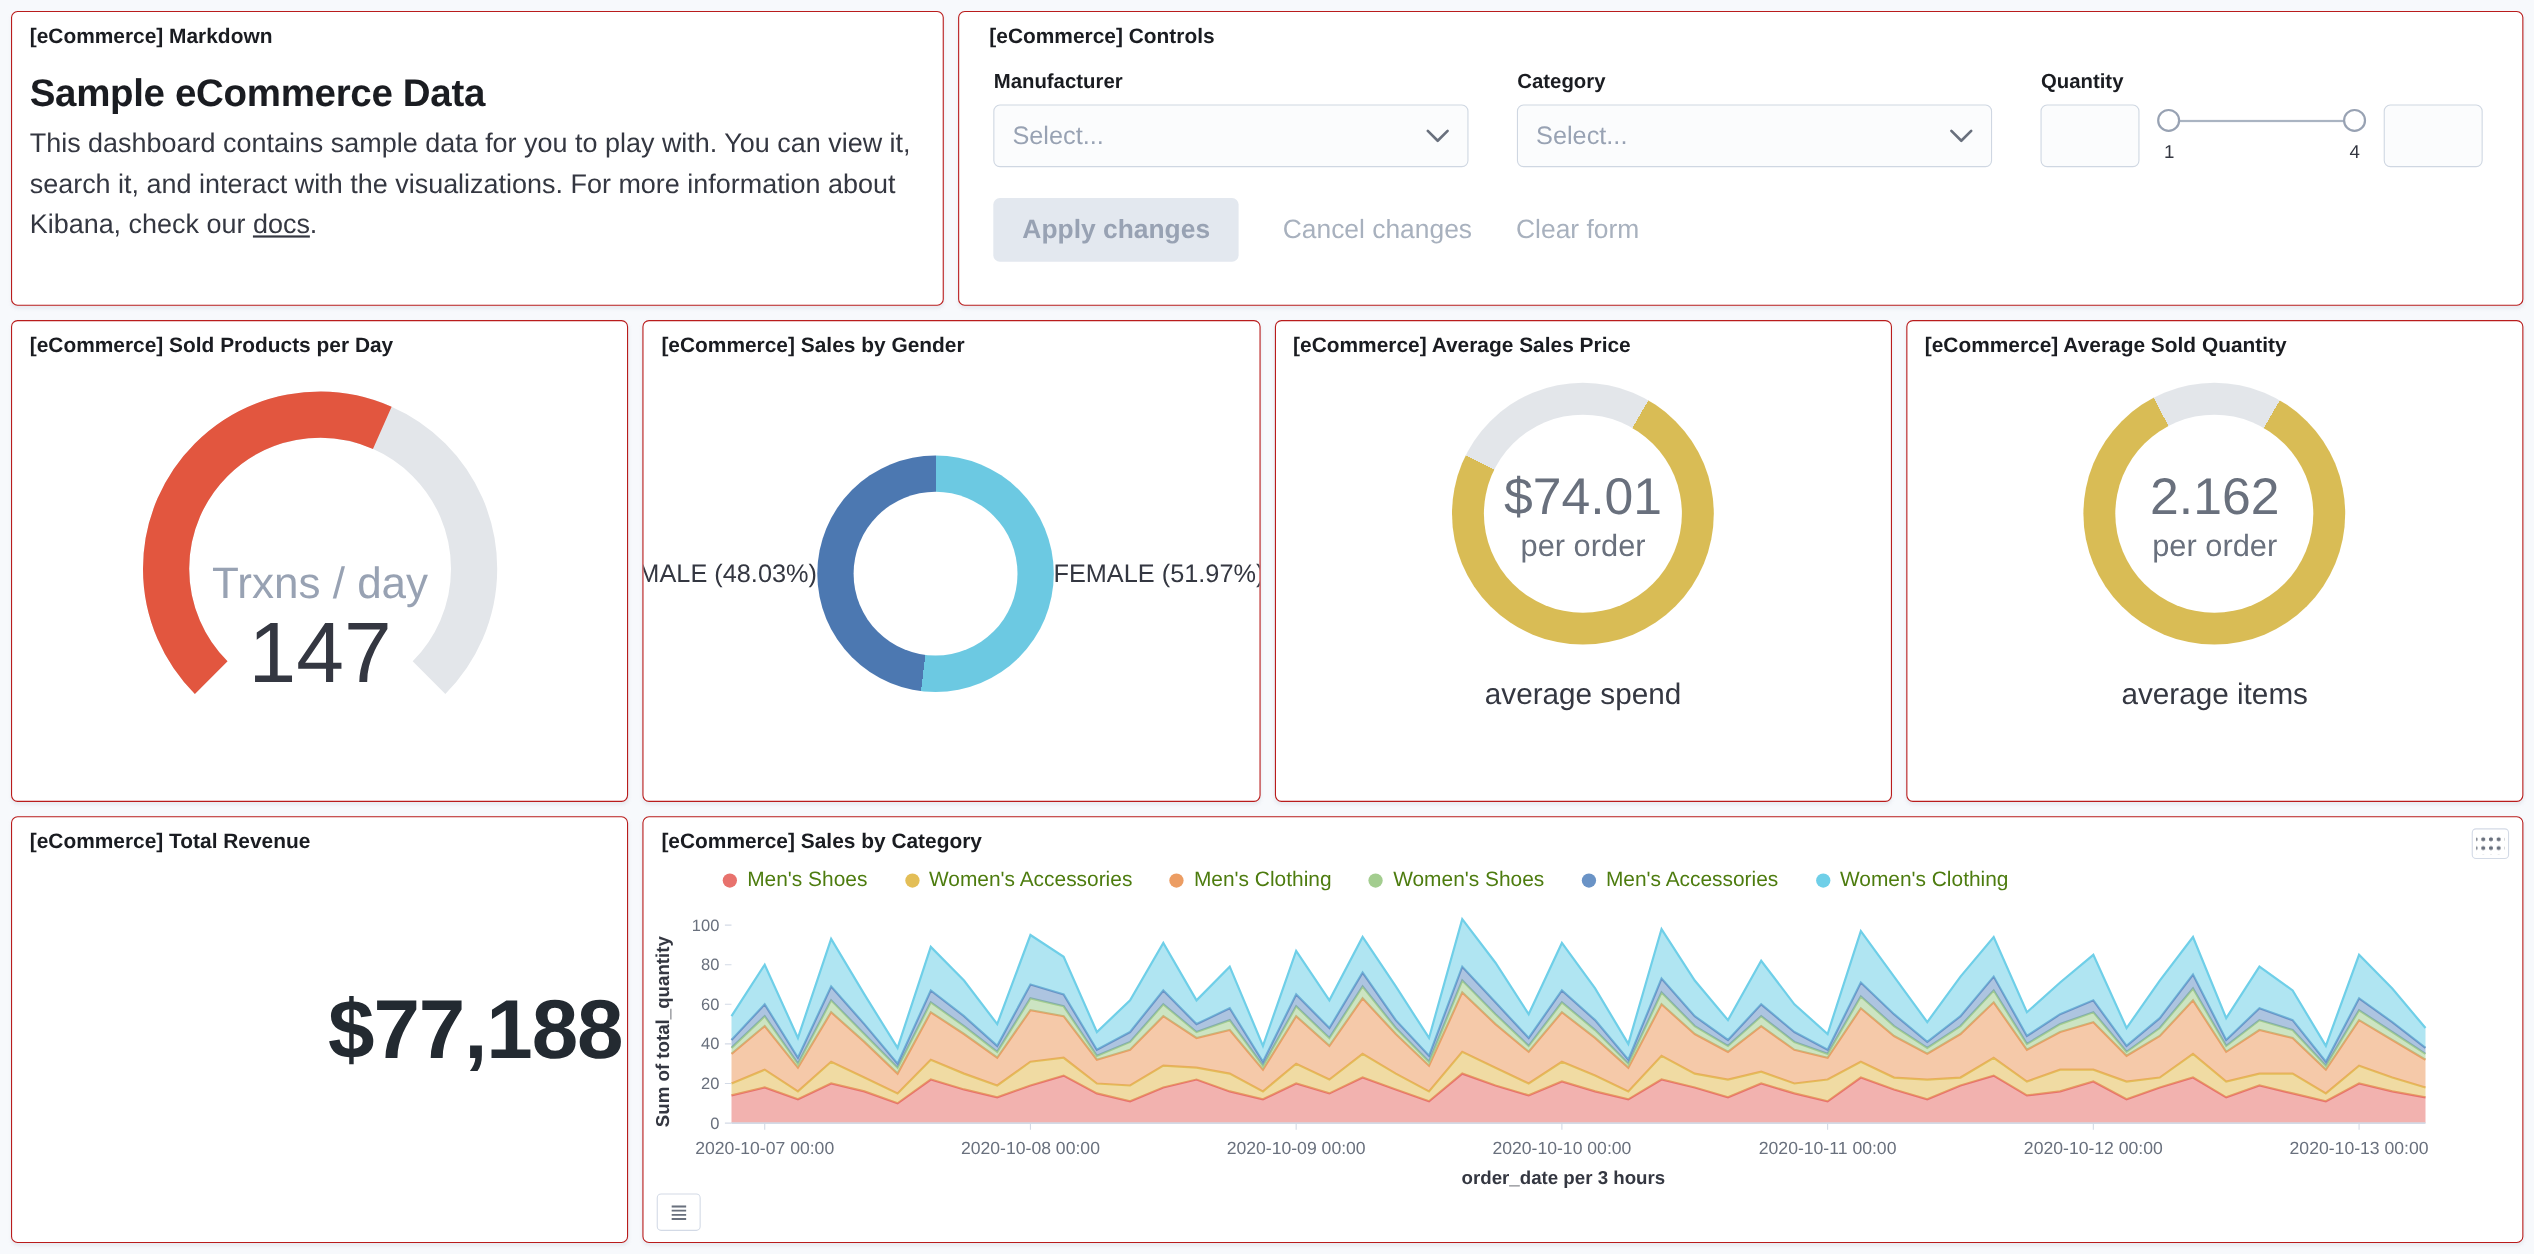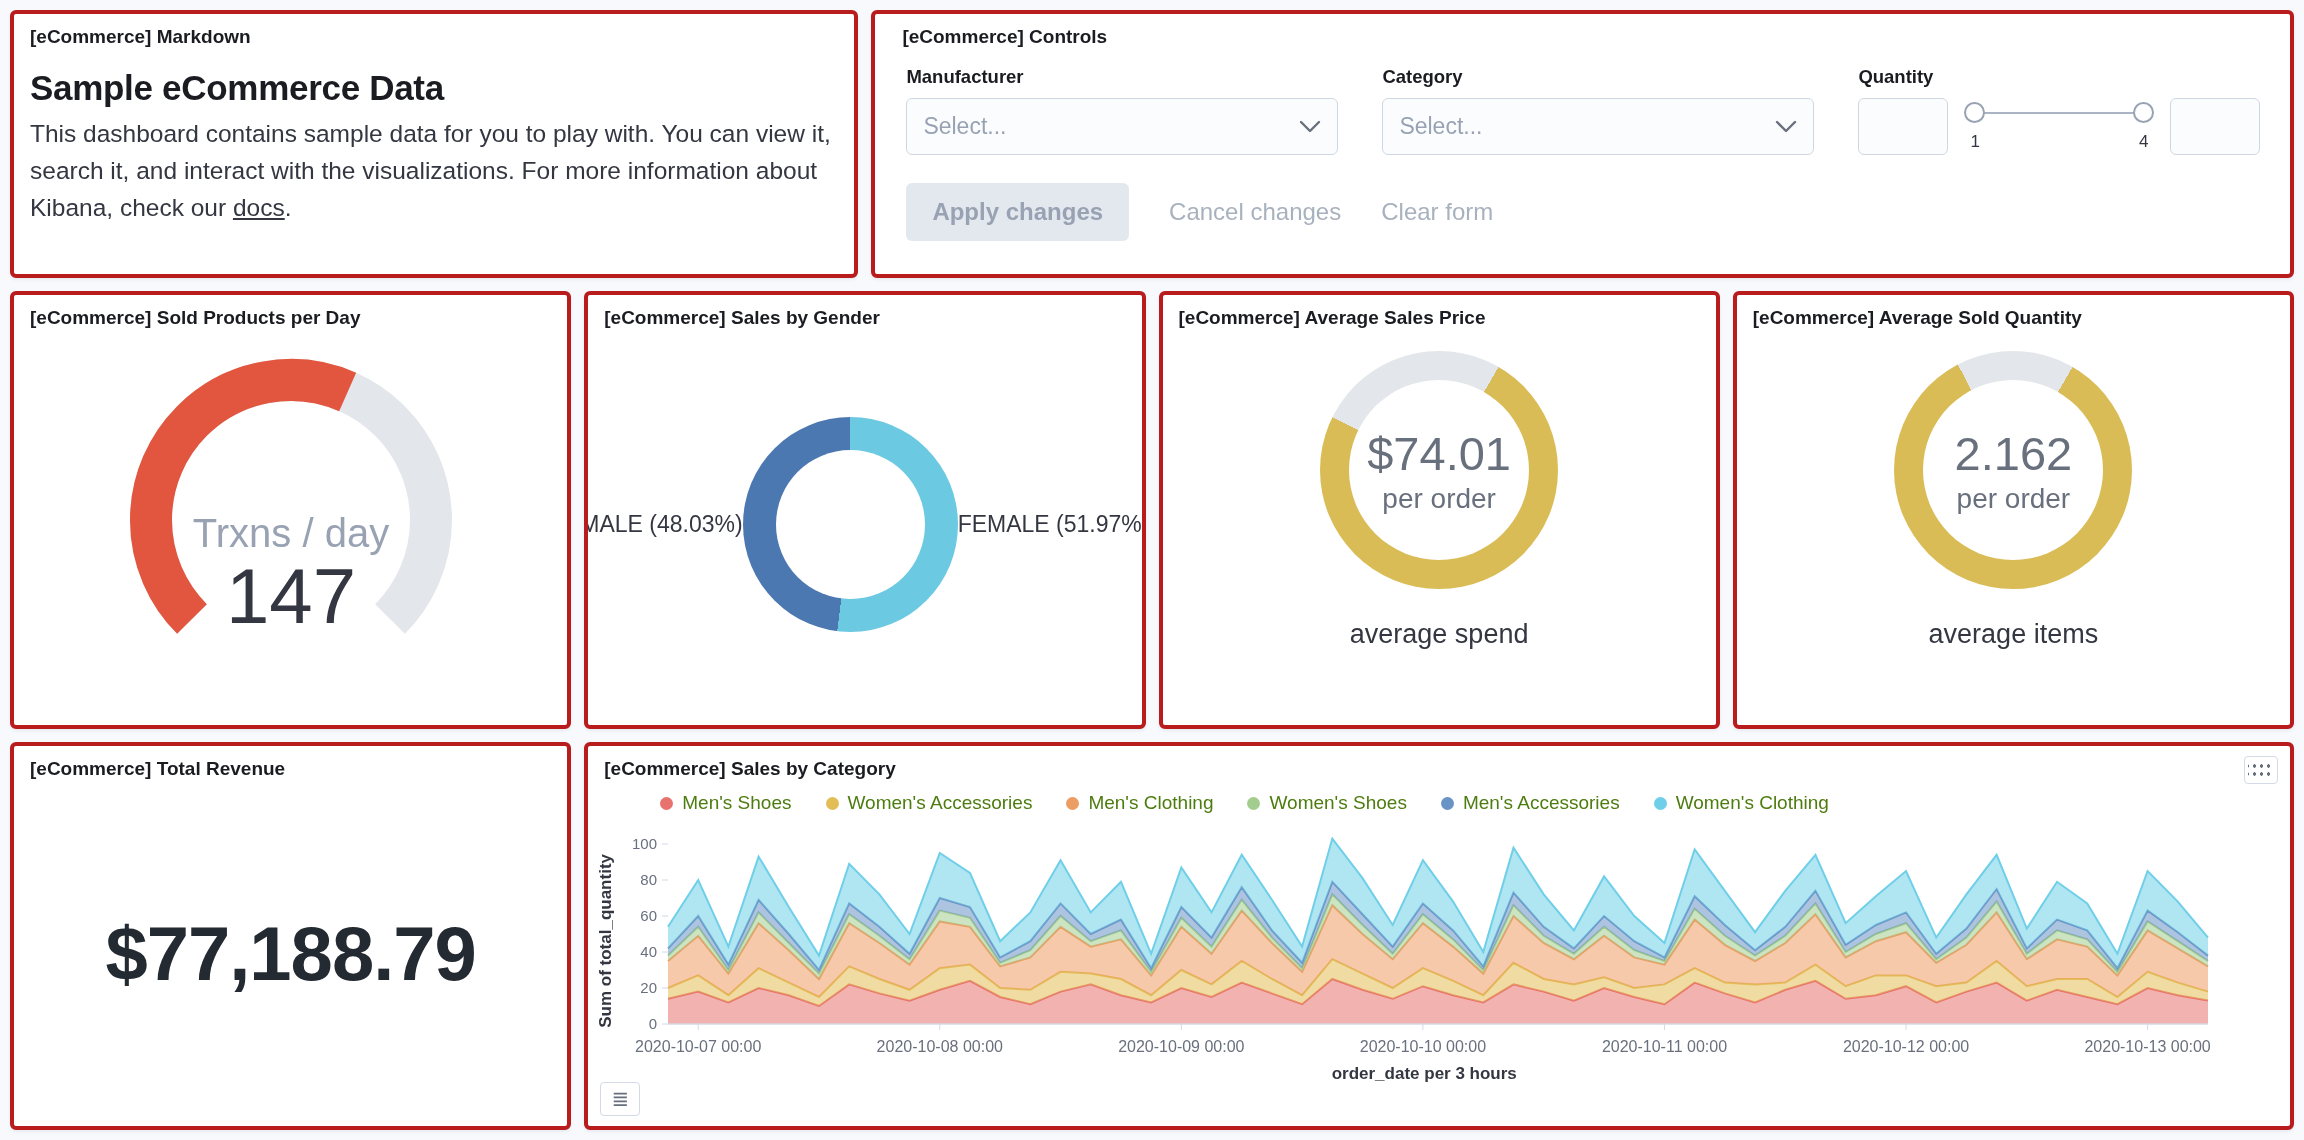--- a/index.html
+++ b/index.html
@@ -14,21 +14,21 @@
     box-sizing:border-box;
     width:2304px; height:1140px;
     padding:10px;
     display:grid;
     grid-template-columns:repeat(8,1fr);
     grid-template-rows:268px 438px 1fr;
     gap:13px;
   }
   .panel {
     background:#fff;
-    border:4px solid #b91c1c;
+    border:1px solid #b91c1c;
     border-radius:6px;
     box-shadow:0 2px 3px rgba(152,162,179,.15);
     position:relative;
     overflow:hidden;
     box-sizing:border-box;
   }
   .panel-title {
     font-size:19px; font-weight:700; color:#1a1c21;
     padding:12px 16px 0 16px;
     white-space:nowrap;
@@ -94,21 +94,21 @@
   .goal-ring .hole { position:absolute; inset:29px; background:#fff; border-radius:50%; }
   .goal-center {
     position:absolute; inset:0;
     display:flex; flex-direction:column; align-items:center; justify-content:center;
     color:#69707d;
   }
   .goal-value { font-size:47px; }
   .goal-sub { font-size:28px; margin-top:2px; }
   .goal-caption { margin-top:30px; font-size:27px; color:#343741; }
   
-  .p-rev { grid-column:span 2; display:flex; flex-direction:column; }
+  .p-rev { grid-column:span 2; display:flex; flex-direction:row; }
   .rev-center { flex:1; display:flex; align-items:center; justify-content:center; }
   .rev-value { font-size:76px; font-weight:800; color:#232a31; letter-spacing:-1px; }
   
   .p-cat { grid-column:span 6; }
   .panel-menu-icon {
     position:absolute; right:12px; top:10px;
     width:34px; height:28px;
     border:1px solid #d3dae6; border-radius:4px;
     background-color:#fff;
     background-image:radial-gradient(#69707d 1.5px, transparent 1.7px);

